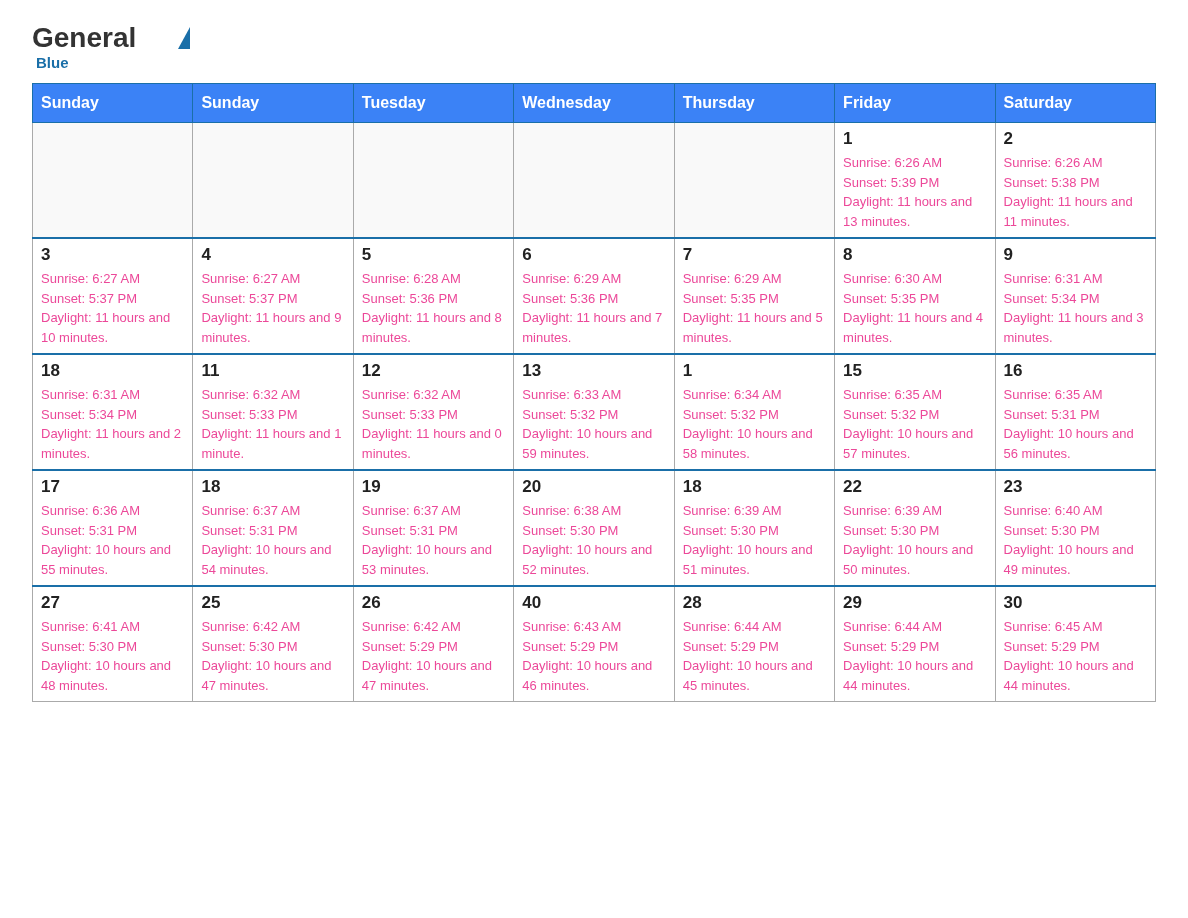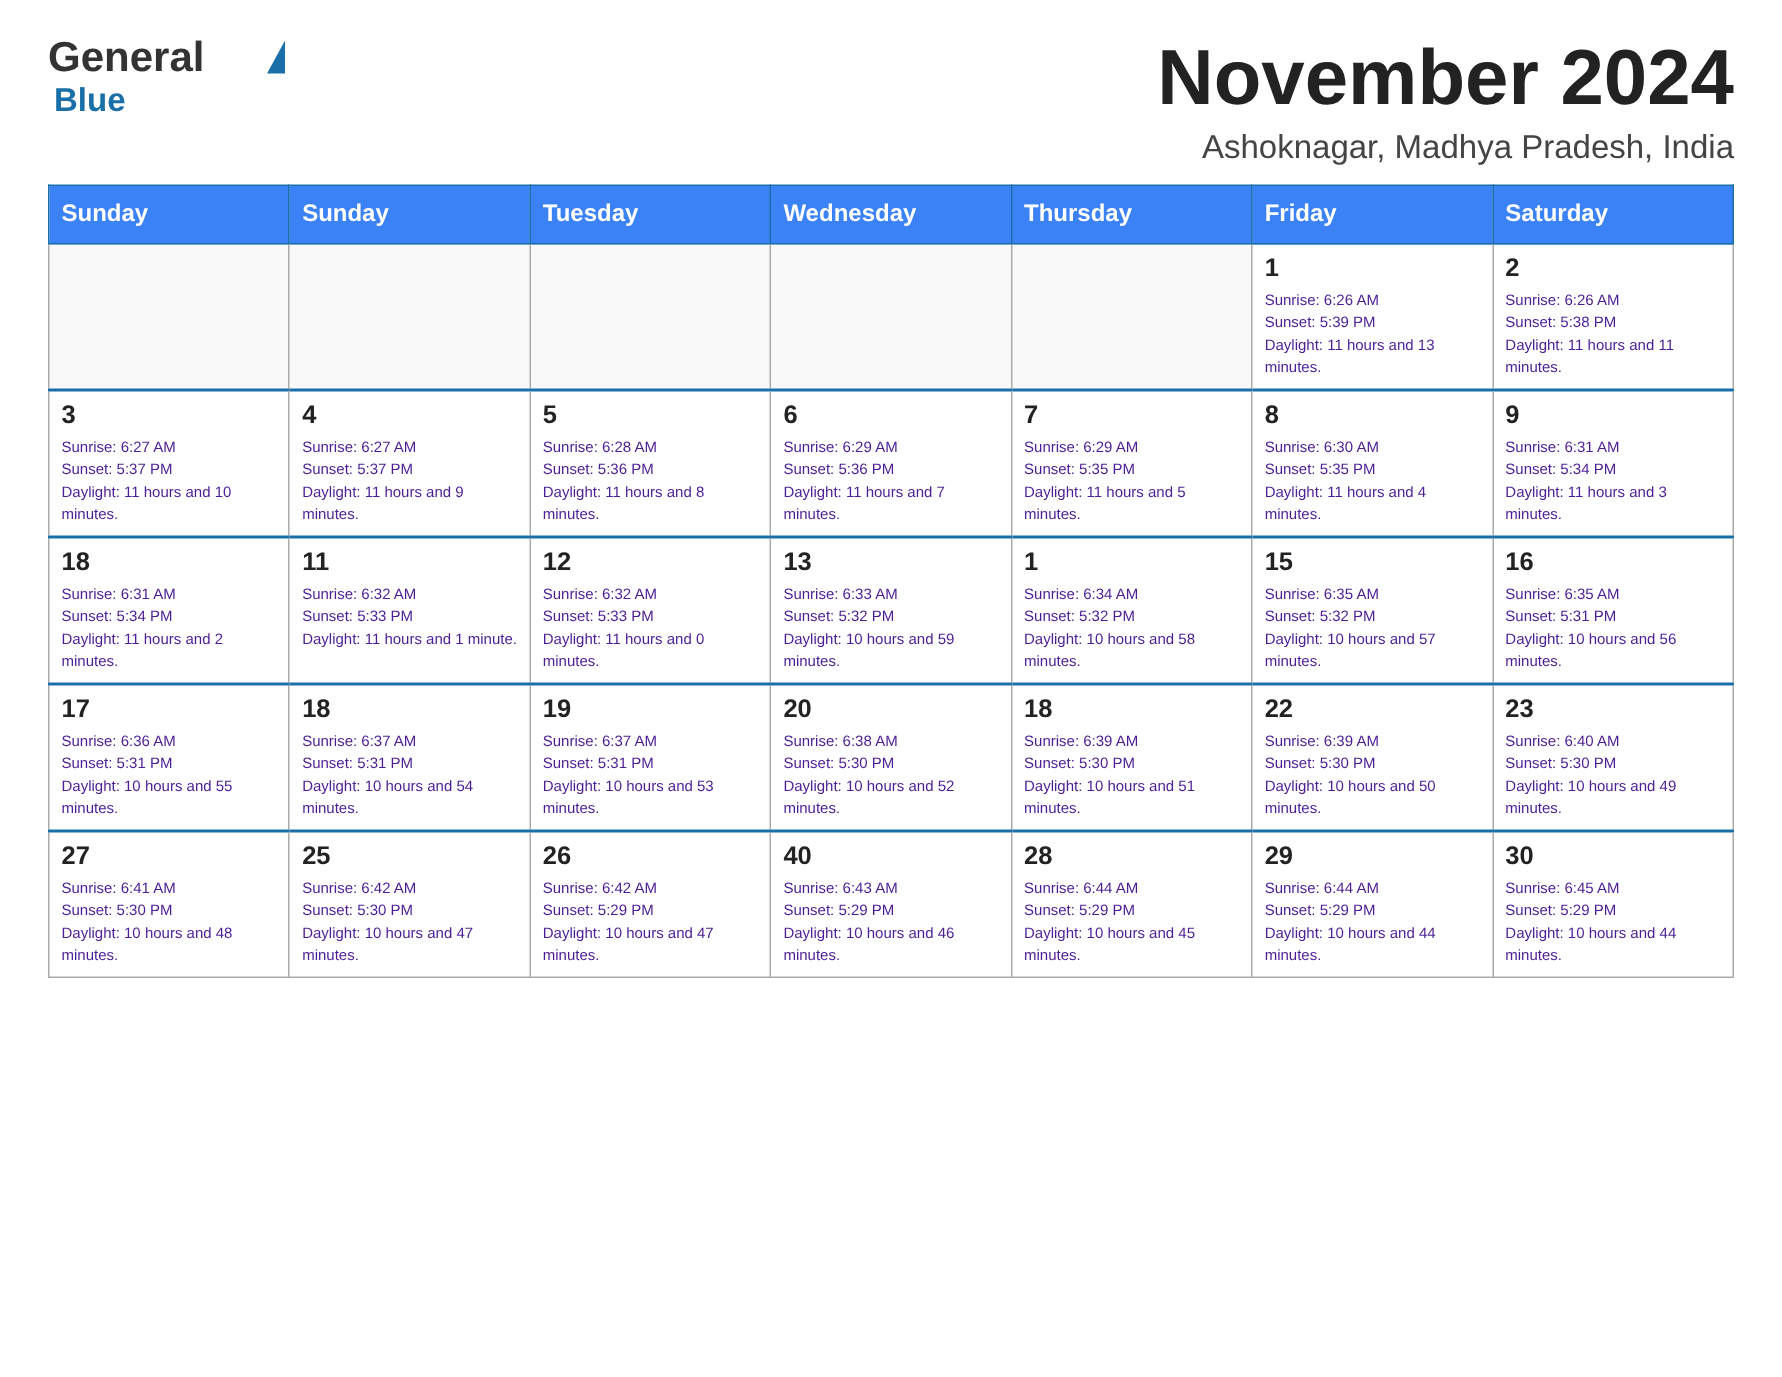--- a/index.html
+++ b/index.html
@@ -38,21 +38,21 @@
     .logo-triangle {
       width: 0;
       height: 0;
       border-left: 12px solid transparent;
       border-bottom: 22px solid #1a6fa8;
       margin: 0 2px;
       display: inline-block;
     }
     .logo-blue-word {
       color: #1a6fa8;
-      font-size: 22px;
+      font-size: 15px;
       font-weight: bold;
       margin-top: 2px;
       margin-left: 4px;
     }
 
     .title-area {
       text-align: right;
     }
     .page-title {
       font-size: 52px;
@@ -88,45 +88,41 @@
       width: calc(100% / 7);
       min-height: 100px;
     }
     .cell-date {
       font-size: 17px;
       font-weight: bold;
       color: #222;
       margin-bottom: 4px;
     }
     .cell-info {
-      font-size: 10px;
-      color: #4c1d95;
+      font-size: 13px;
+      color: #ec4899;
       line-height: 1.5;
     }
     .empty-cell {
       background: #f9f9f9;
     }
     .row-separator td {
       border-top: 2px solid #1a6fa8;
     }
   </style>
 </head>
 <body>
 
 <div class="header">
   <div class="logo-area">
     <div class="logo-text">
       <span class="logo-general">General</span>
       <span class="logo-triangle"></span>
     </div>
     <span class="logo-blue-word">Blue</span>
-  </div>
-  <div class="title-area">
-    <div class="page-title">November 2024</div>
-    <div class="subtitle">Ashoknagar, Madhya Pradesh, India</div>
   </div>
 </div>
 
 <table class="calendar">
   <thead>
     <tr>
     <th>Sunday</th>
         <th>Sunday</th>
         <th>Tuesday</th>
         <th>Wednesday</th>

